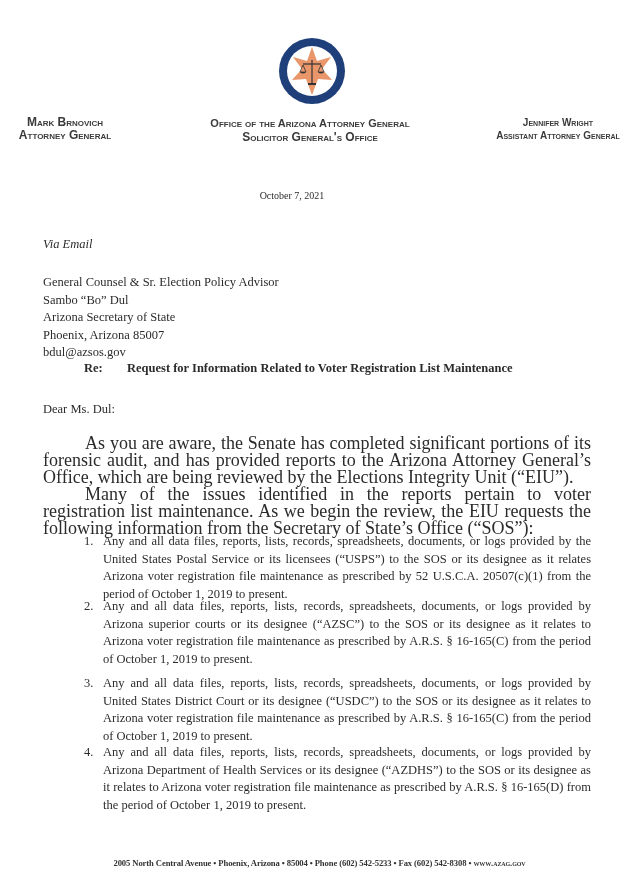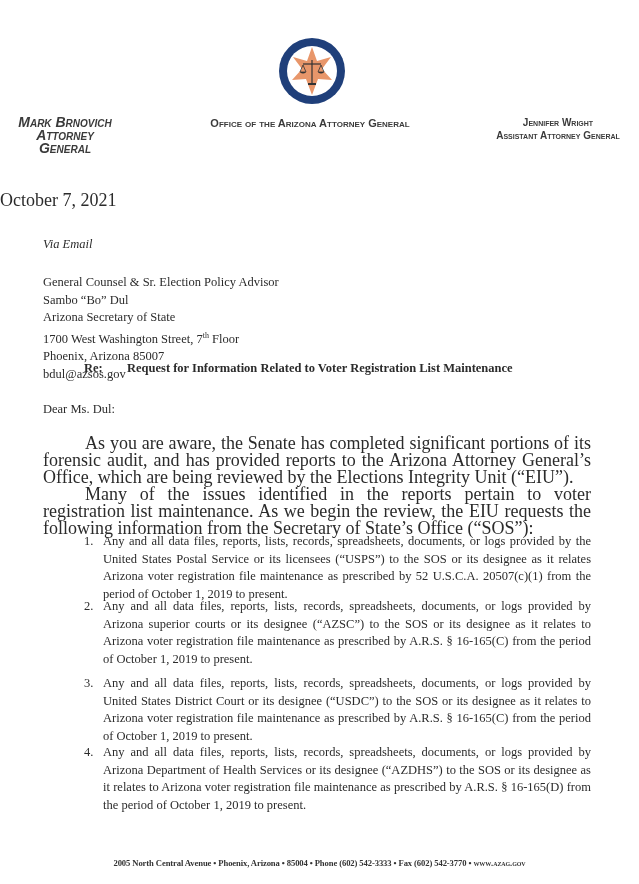--- a/index.html
+++ b/index.html
@@ -2,24 +2,24 @@
 <html><head>
 <meta charset="utf-8">
 <style>
   html, body { margin:0; padding:0; }
   body { width:639px; height:884px; background:#ffffff; position:relative; overflow:hidden;
          font-family:"Liberation Serif","DejaVu Serif",serif; color:#2b2b2b; }
   .abs { position:absolute; }
   .seal { left:277px; top:36px; width:70px; height:70px; }
   .hdr { font-family:"Liberation Sans","DejaVu Sans",sans-serif; font-weight:bold; color:#3a3a3a;
          font-variant:small-caps; text-align:center; line-height:13px; }
-  .hdr-left { left:10px; top:116px; width:110px; font-size:14px;font-style:italic; }
+  .hdr-left { left:10px; top:116px; width:110px; font-size:12px; }
   .hdr-center { left:185px; top:116px; width:250px; font-size:11px; line-height:14px; }
   .hdr-right { left:478px; top:116px; width:160px; font-size:10px; }
-  .date { left:0; width:584px; top:190px; text-align:left; font-size:18px; }
+  .date { left:0; width:584px; top:190px; text-align:center; font-size:10px; }
   .via { left:43px; top:237px; font-size:12.5px; font-style:italic; }
   .addr { left:43px; top:274px; font-size:12.5px; line-height:17.5px; }
   .re { left:84px; top:361px; font-size:12.5px; font-weight:bold; }
   .re .re-label { display:inline-block; width:43px; }
   .salutation { left:43px; top:402px; font-size:12.5px; }
   .para { left:43px; width:548px; font-size:18px; line-height:17px; text-align:justify; text-indent:42px; }
   .p1 { top:435px; }
   .p2 { top:486px; }
   .list-item { left:84px; width:507px; font-size:12.5px; line-height:17.5px; text-align:justify; }
   .list-item .num { position:absolute; left:0; top:0; width:20px; }
@@ -45,35 +45,35 @@
     <rect x="31" y="47" width="8" height="2" fill="#333"></rect>
   </svg>
 </div>
 
 <div class="abs hdr hdr-left">
   <div>Mark Brnovich</div>
   <div>Attorney General</div>
 </div>
 <div class="abs hdr hdr-center">
   <div>Office of the Arizona Attorney General</div>
+  <div style="font-size:12px;">Solicitor General's Office</div>
 </div>
 <div class="abs hdr hdr-right">
   <div>Jennifer Wright</div>
   <div>Assistant Attorney General</div>
 </div>
 
 <div class="abs date">October 7, 2021</div>
 
 <div class="abs via">Via Email</div>
 
 <div class="abs addr">
   <div>General Counsel &amp; Sr. Election Policy Advisor</div>
   <div>Sambo “Bo” Dul</div>
   <div>Arizona Secretary of State</div>
-  <div><span>1700 West Washington Street, 7</span><sup style="font-size:8px;">th</sup><span> Floor</span></div>
   <div>Phoenix, Arizona 85007</div>
   <div>bdul@azsos.gov</div>
 </div>
 
 <div class="abs re">
   <span class="re-label">Re:</span><span>Request for Information Related to Voter Registration List Maintenance</span>
 </div>
 
 <div class="abs salutation">Dear Ms. Dul:</div>
 
@@ -91,14 +91,14 @@
 <div class="abs list-item li3">
   <span class="num">3.</span>
   <span class="txt">Any and all data files, reports, lists, records, spreadsheets, documents, or logs provided by United States District Court or its designee (“USDC”) to the SOS or its designee as it relates to Arizona voter registration file maintenance as prescribed by A.R.S. § 16-165(C) from the period of October 1, 2019 to present.</span>
 </div>
 <div class="abs list-item li4">
   <span class="num">4.</span>
   <span class="txt">Any and all data files, reports, lists, records, spreadsheets, documents, or logs provided by Arizona Department of Health Services or its designee (“AZDHS”) to the SOS or its designee as it relates to Arizona voter registration file maintenance as prescribed by A.R.S. § 16-165(D) from the period of October 1, 2019 to present.</span>
 </div>
 
 <div class="abs footer">
-  <span>2005 North Central Avenue • Phoenix, Arizona • 85004 • Phone (602) 542-3333 • Fax (602) 542-3770 • </span><span class="web">www.azag.gov</span>
+  <span>2005 North Central Avenue • Phoenix, Arizona • 85004 • Phone (602) 542-5233 • Fax (602) 542-8308 • </span><span class="web">www.azag.gov</span>
 </div>
 
 </body></html>

